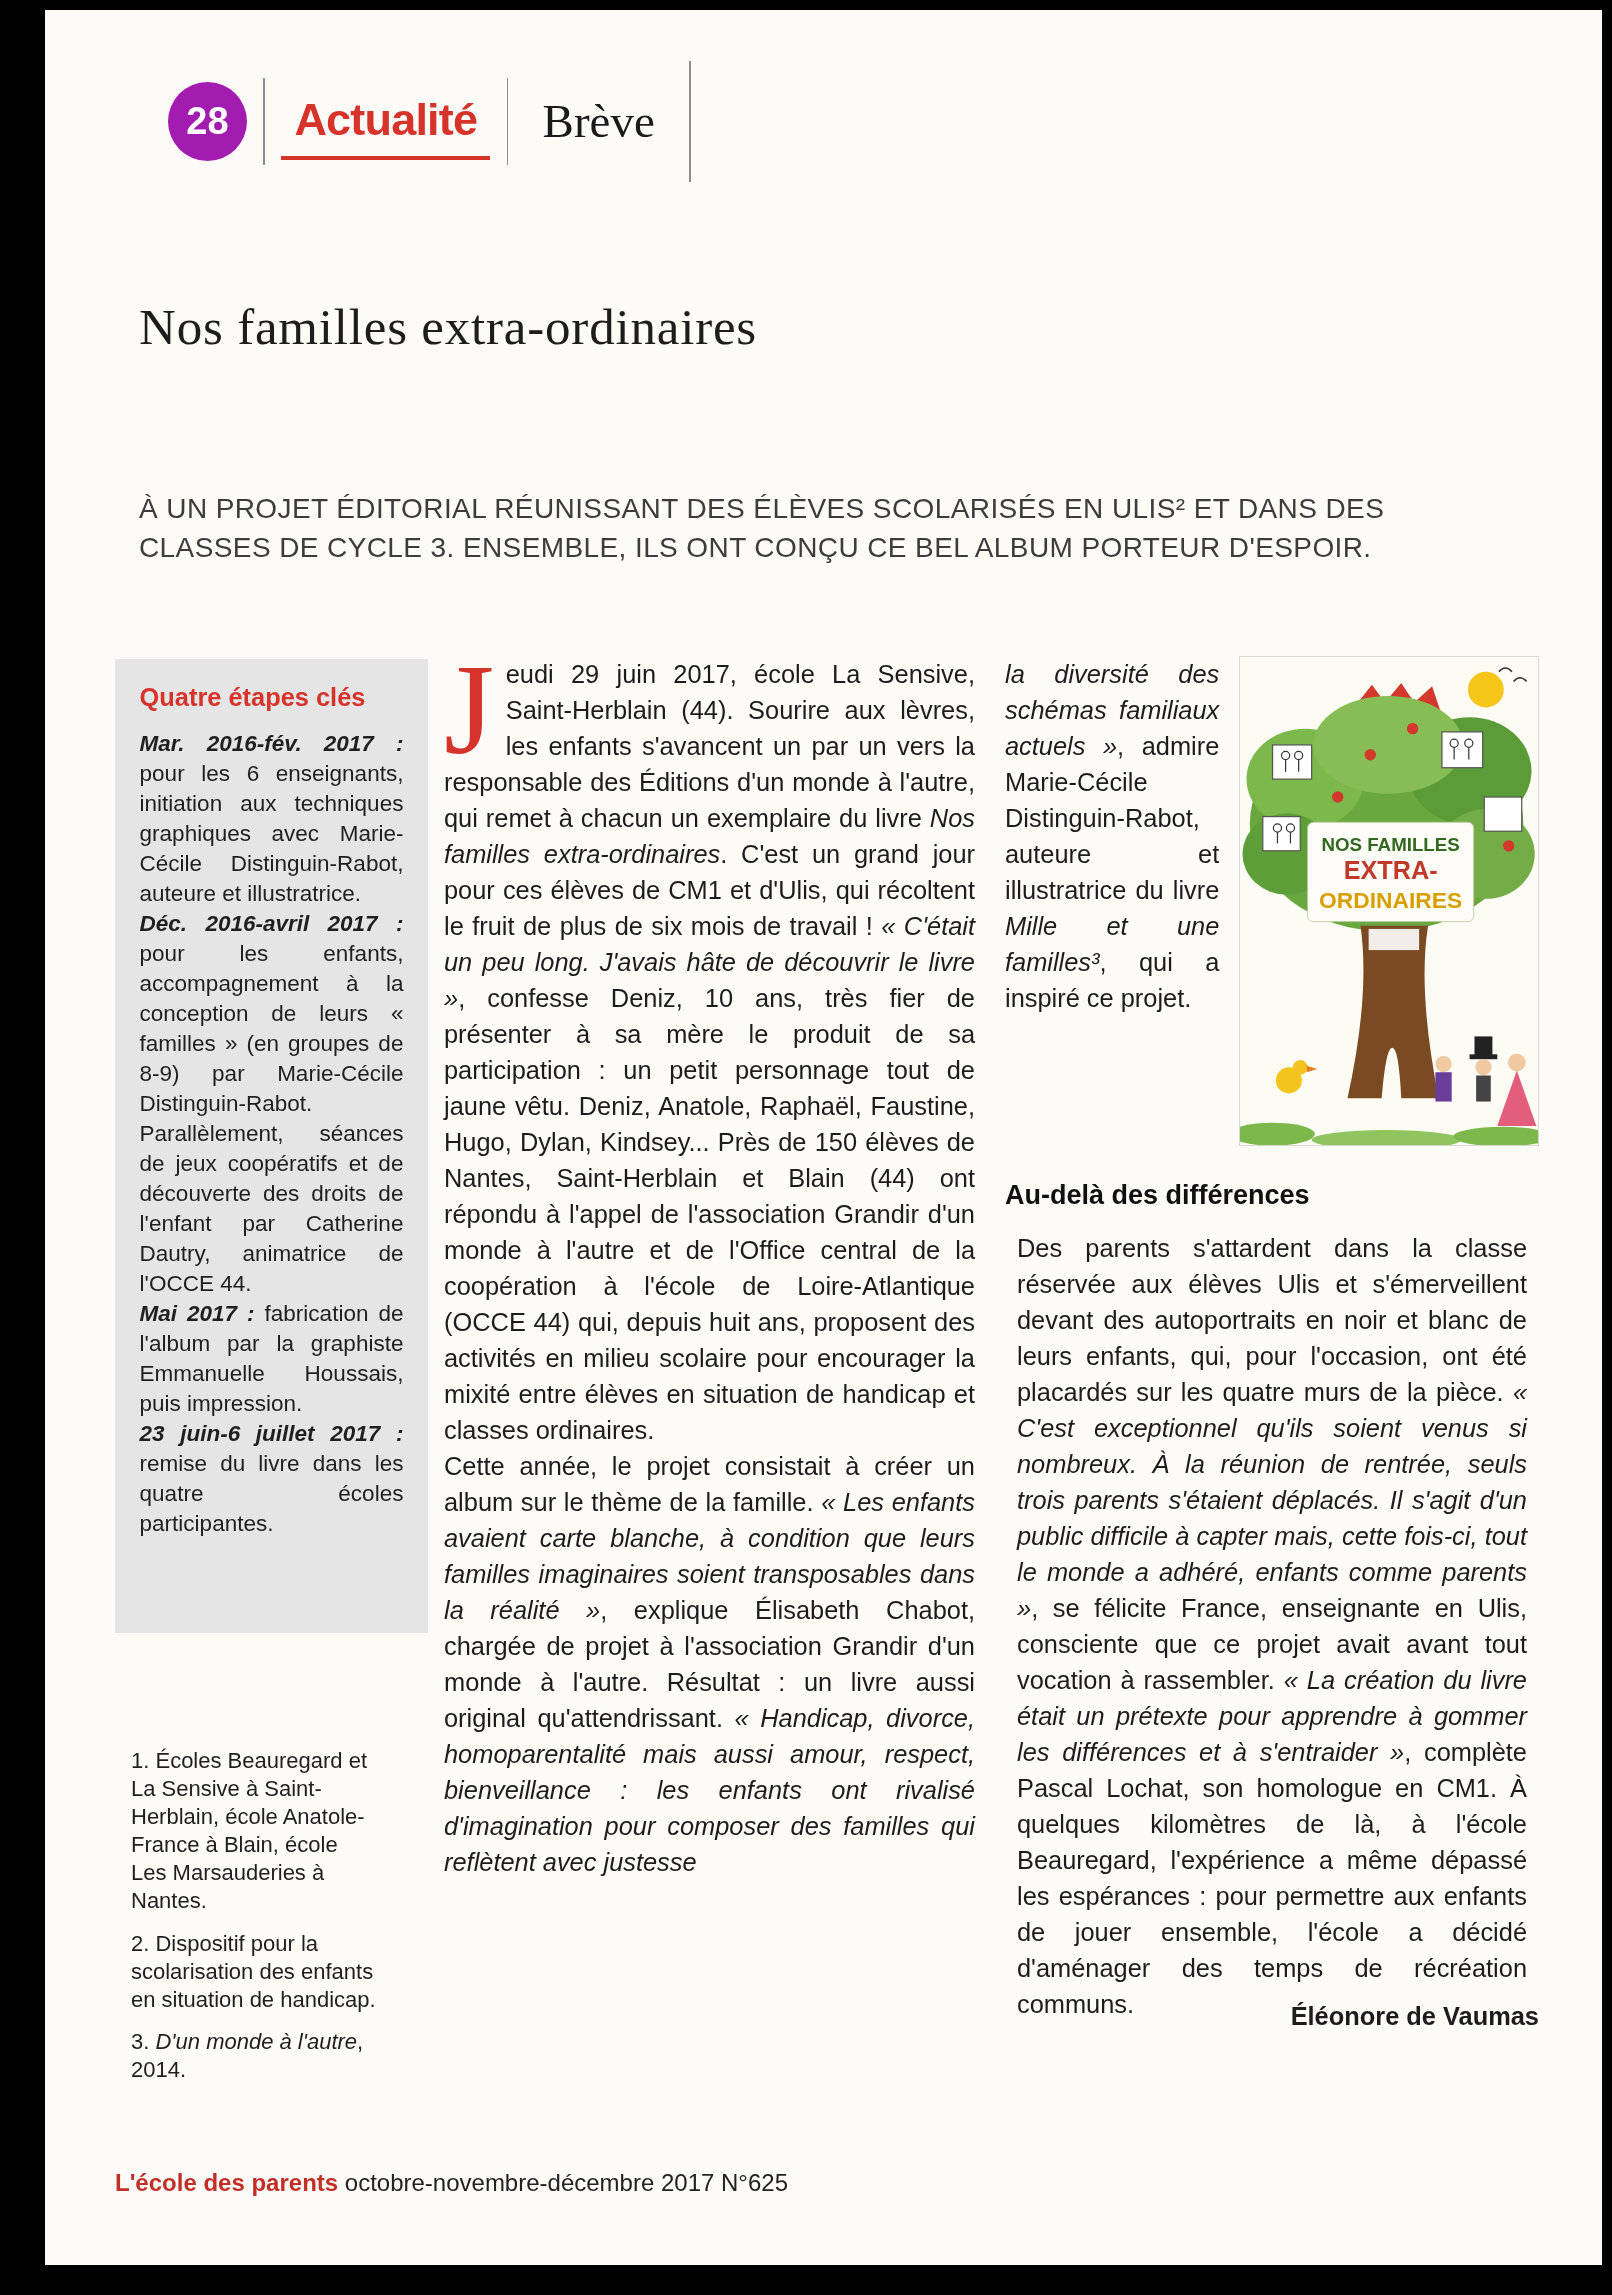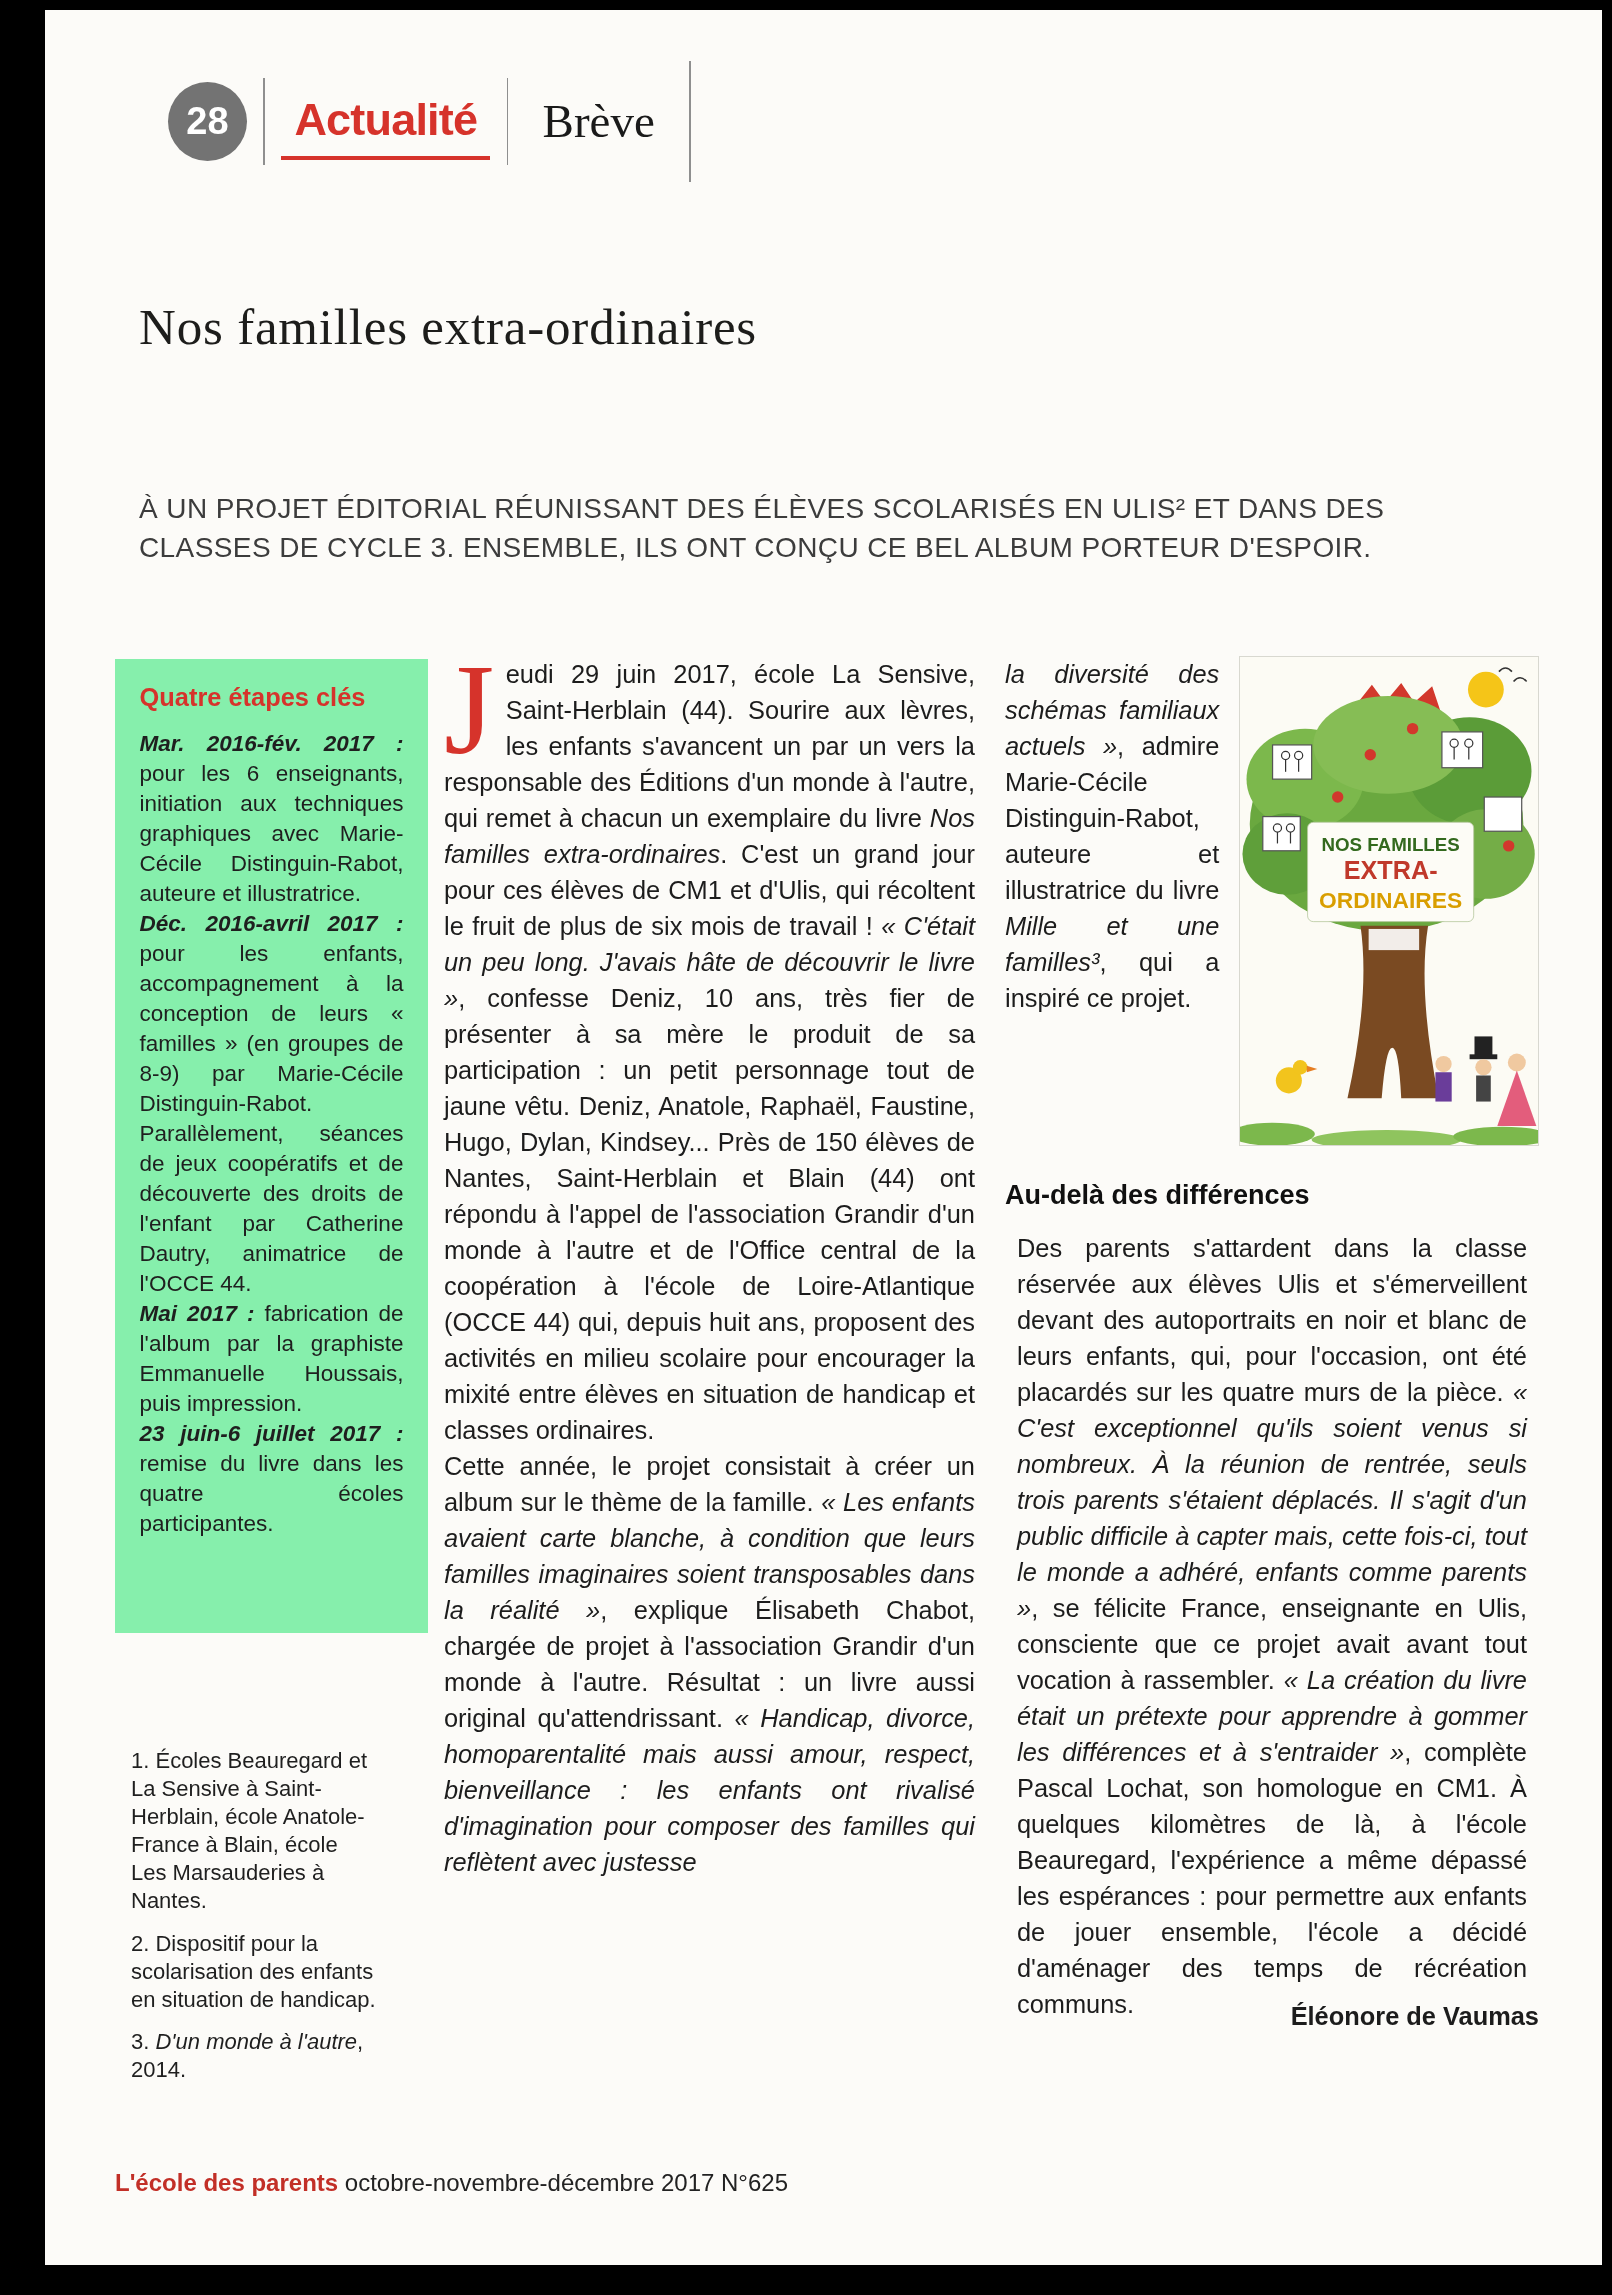--- a/index.html
+++ b/index.html
@@ -5,42 +5,42 @@
   * { margin:0; padding:0; box-sizing:border-box; }
   html,body { width:1613px; height:2295px; }
   body { background:#000; position:relative; overflow:hidden;
          font-family:"Liberation Sans", sans-serif; color:#1c1c1c; }
 
   .page { position:absolute; left:45px; top:9.8px; width:1557px; height:2255px;
           background:#fcfbf8; }
 
   
   .masthead { position:absolute; left:123px; top:51px; display:flex; align-items:center; }
-  .pagenum-circle { width:79px; height:79px; border-radius:50%; background:#737373;
+  .pagenum-circle { width:79px; height:79px; border-radius:50%; background:#a21caf;
                     color:#fff; font-size:38px; font-weight:bold;
                     display:flex; align-items:center; justify-content:center; }
   .vbar { width:1.6px; background:#8f8f8f; height:87px; margin:0 16.4px; }
   .vbar.tall { height:121px; }
   .section-box { border-bottom:4.1px solid #d6332b; padding:11.5px 13px 9.8px; }
   .section-label { font-size:45px; font-weight:bold; color:#d6332b; letter-spacing:-0.8px; }
   .subsection-label { font-family:"Liberation Serif", serif; font-size:47px; color:#1a1a1a;
                       padding:0 18px; }
 
   
   .title-block { position:absolute; left:94px; top:288px; }
   .kicker { font-family:"Liberation Serif", serif; font-size:51px; font-weight:400;
             color:#1d1d1b; letter-spacing:0.8px; }
   .main-title { font-size:59px; font-weight:bold; color:#1d1d1b; margin-top:13px; }
 
   .standfirst { position:absolute; left:94px; top:479px; width:1426px;
                 font-size:28px; line-height:39px; color:#3c3c3c; letter-spacing:0.4px; }
 
   
   .sidebar { position:absolute; left:70px; top:649px; width:313px; min-height:974px;
-             background:#86efac; padding:24.6px 24.6px 28px; }
+             background:#e5e5e5; padding:24.6px 24.6px 28px; }
   .sidebar-title { color:#d6332b; font-size:25.4px; font-weight:bold; margin-bottom:16.4px; }
   .sidebar-text p { font-size:22.5px; line-height:30px; color:#1f1f1f; text-align:justify; }
 
   .bi { font-weight:bold; font-style:italic; }
   .it { font-style:italic; }
 
   
   .col-center { position:absolute; left:399px; top:646px; width:531px;
                 font-size:25.4px; line-height:36px; text-align:justify; }
   .col-center p { margin:0; }

